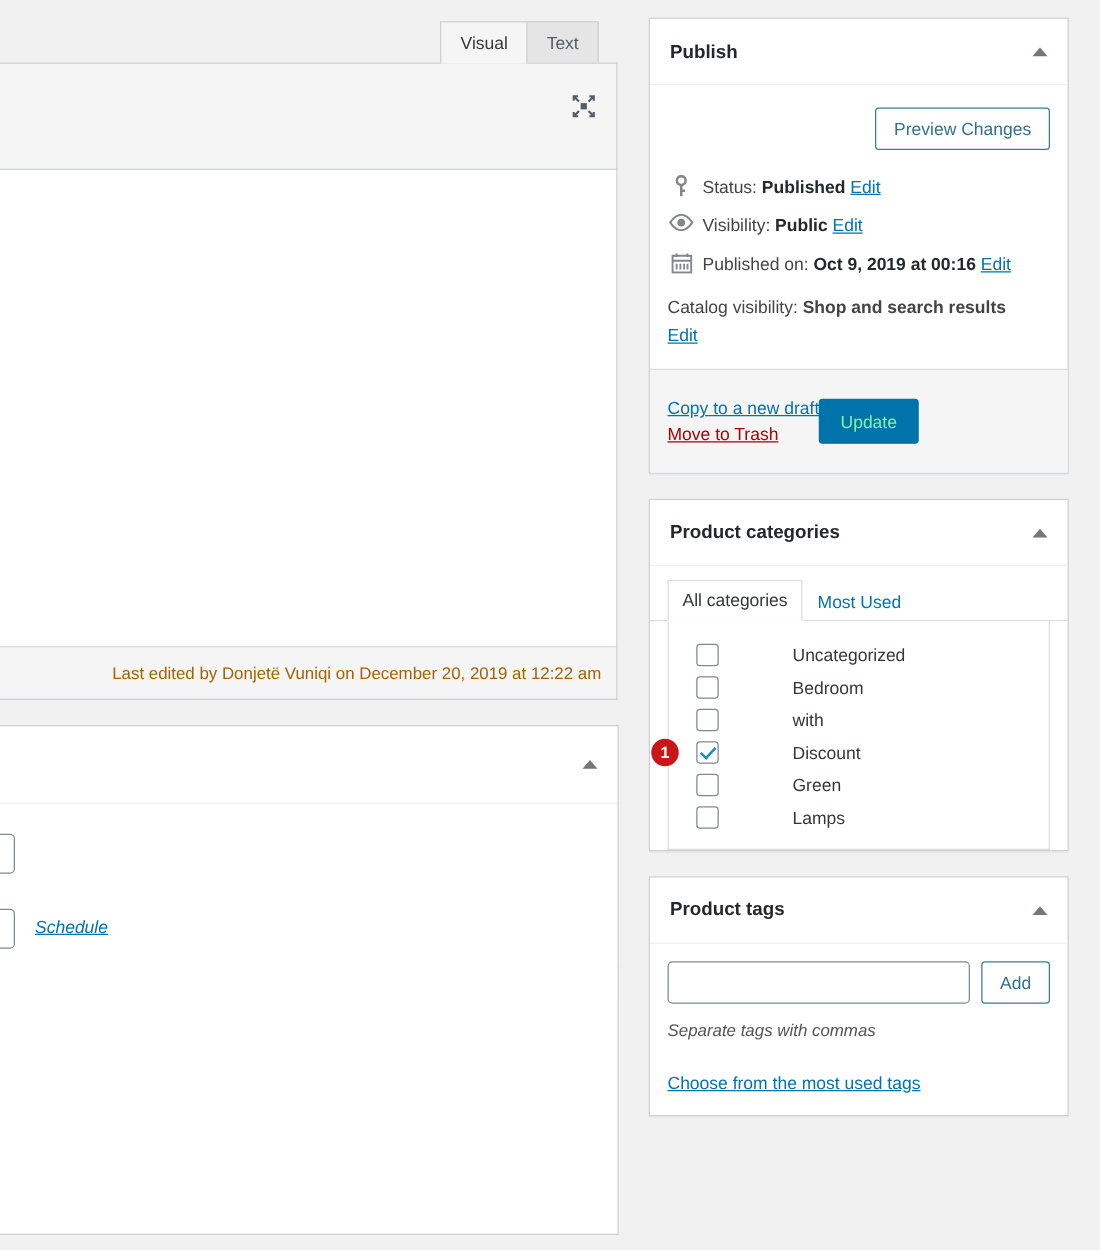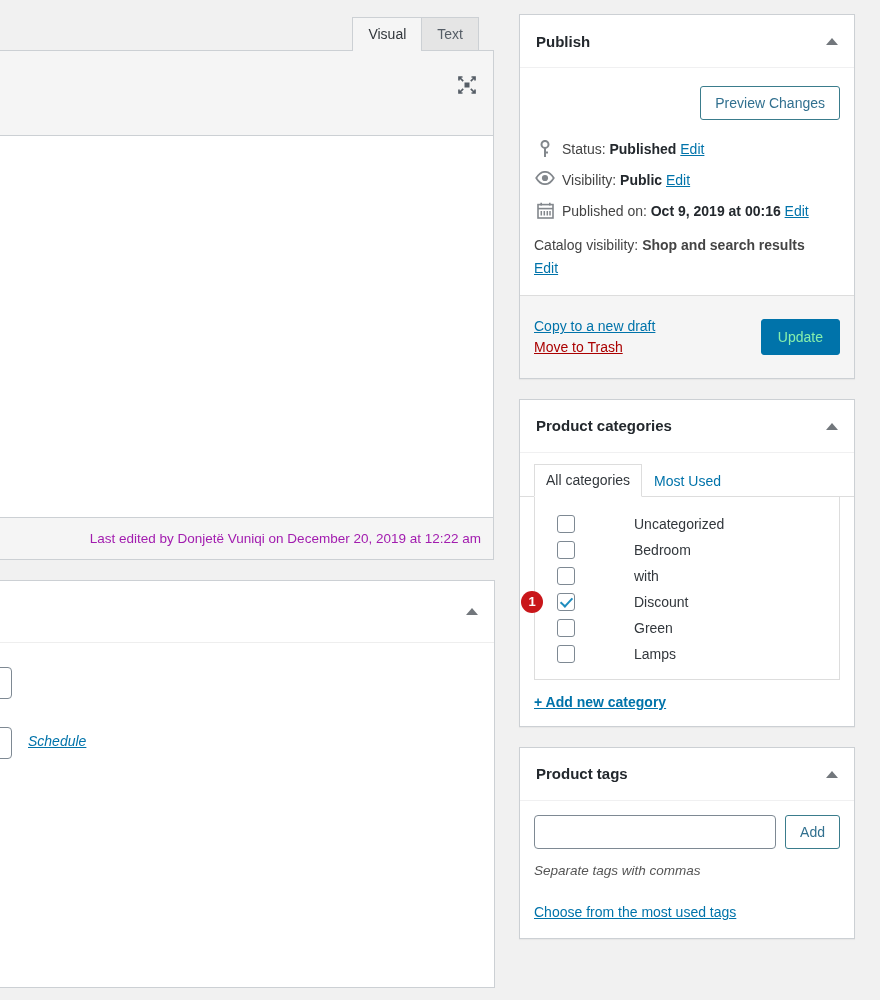--- a/index.html
+++ b/index.html
@@ -105,21 +105,21 @@
     border-top: none;
     border-left: none;
     box-sizing: border-box;
     display: flex;
     align-items: center;
     justify-content: flex-end;
     padding-right: 12px;
   }
   .last-edited {
     font-size: 13.5px;
-    color: #a21caf;
+    color: #a16207;
   }
 
   
   .left-metabox {
     position: absolute;
     left: -1px;
     top: 580px;
     width: 496px;
     background: #fff;
     border: 1px solid #ccd0d4;
@@ -268,21 +268,20 @@
     padding: 7px 0 2px;
     font-size: 14px;
     line-height: 1.6;
   }
   .publish-actions {
     border-top: 1px solid #ddd;
     background: #f5f5f5;
     padding: 12px 14px;
     display: flex;
     align-items: center;
-    justify-content: space-between;
     min-height: 58px;
   }
   .action-links {
     display: flex;
     flex-direction: column;
     gap: 5px;
     font-size: 14px;
   }
   .btn-primary {
     background: #0073aa;
@@ -575,23 +574,20 @@
         <div class="cat-item">
           <span class="cbx"></span>
           <span>Green</span>
         </div>
         <div class="cat-item">
           <span class="cbx"></span>
           <span>Lamps</span>
         </div>
       </div>
 
-      <div class="add-cat">
-        <span class="lnk">+ Add new category</span>
-      </div>
     </div>
   </div>
 
   <div class="postbox">
     <div class="pb-header">
       <span class="pb-title">Product tags</span>
       <span class="collapse-arrow"></span>
     </div>
     <div class="tags-inside">
       <div class="tag-row">

